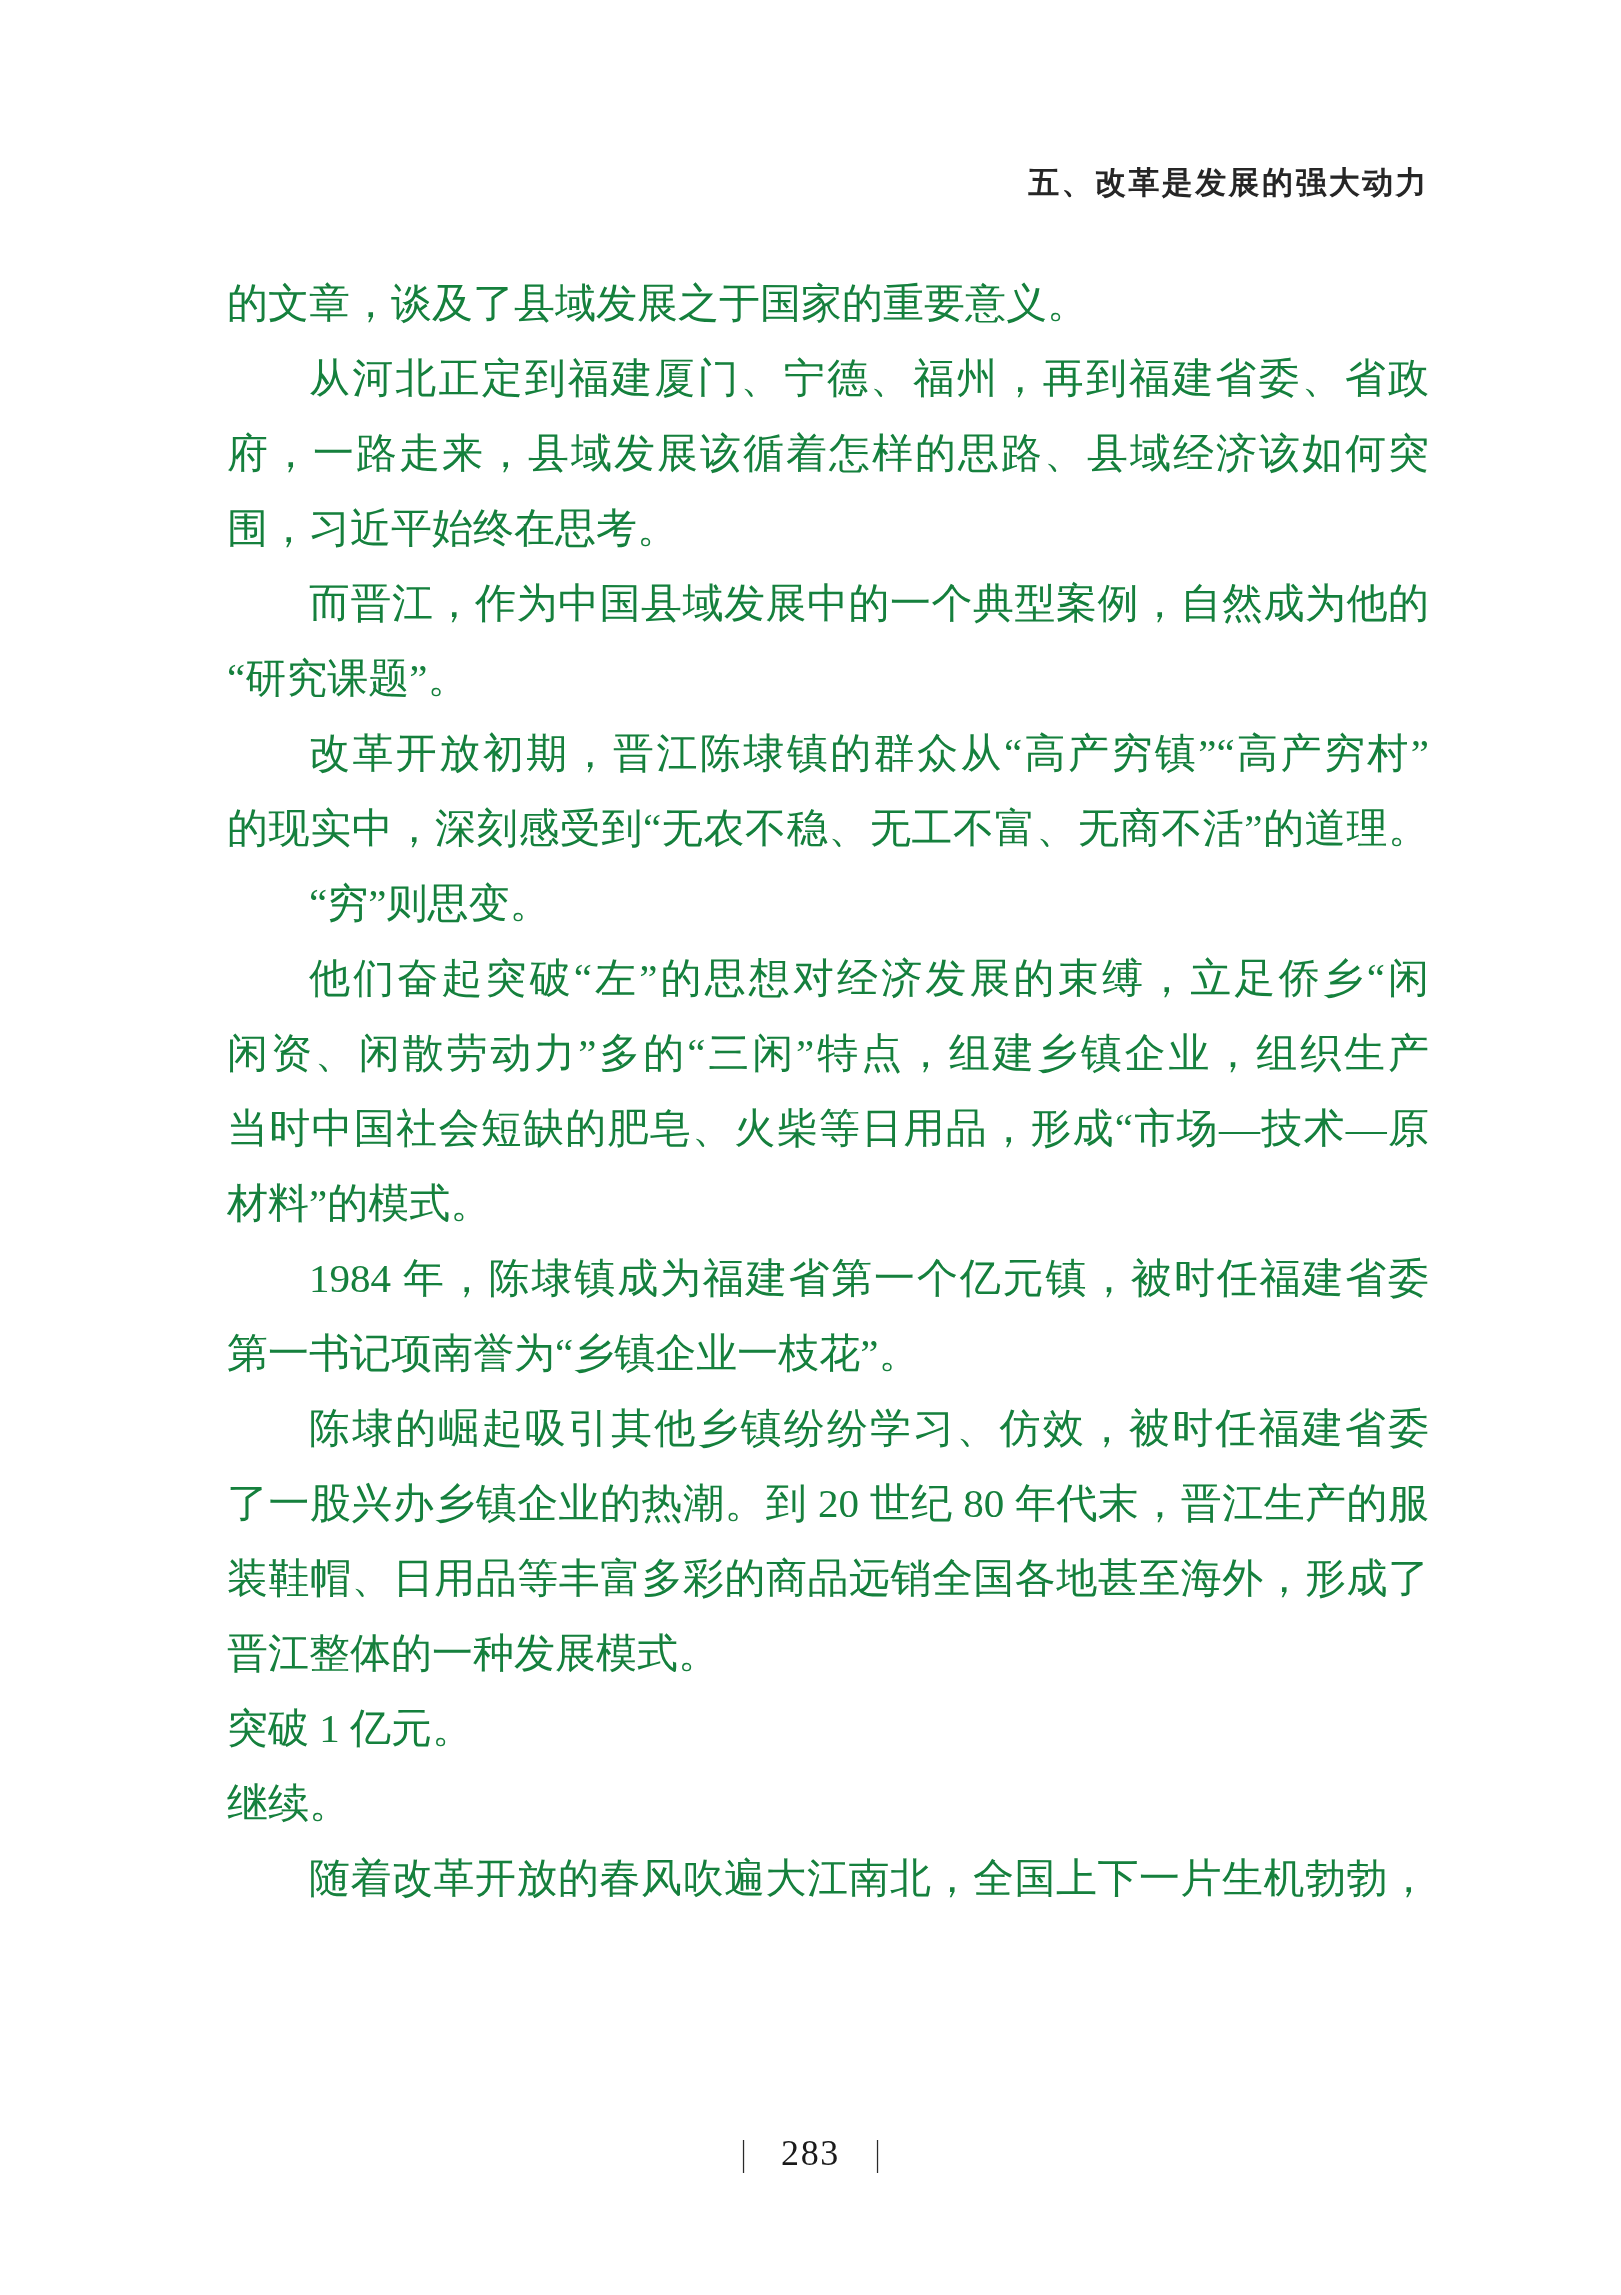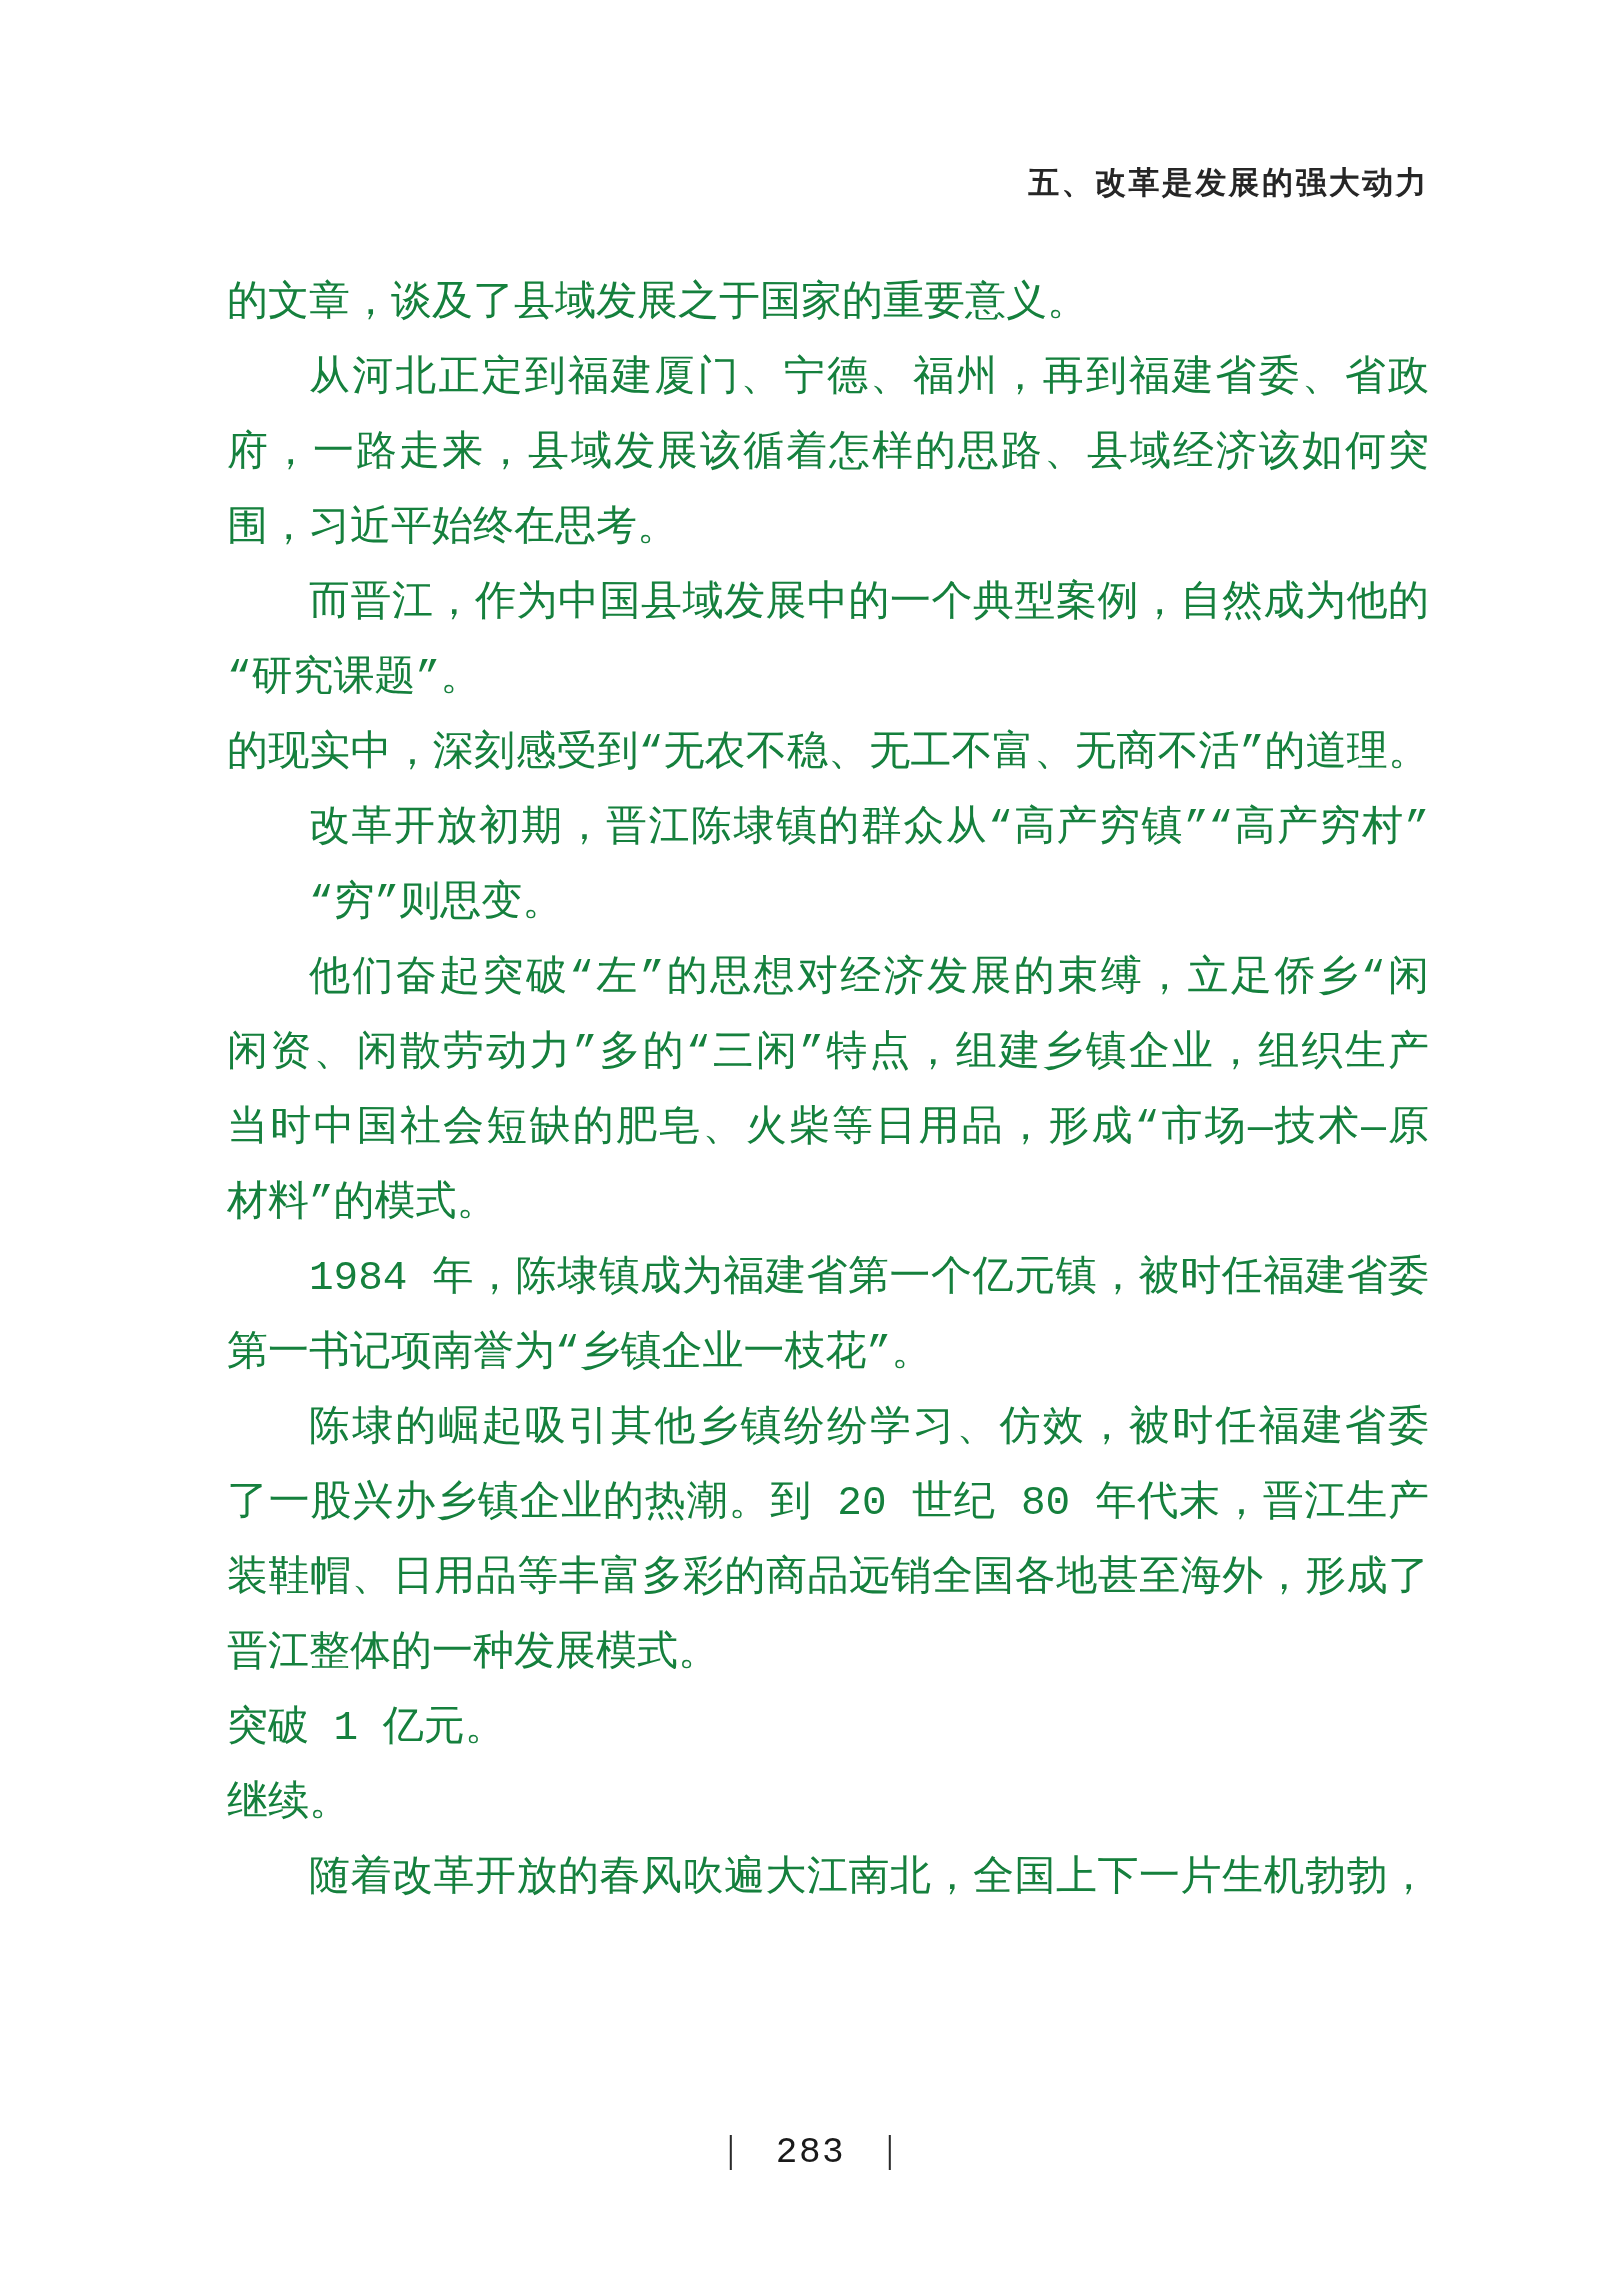--- a/index.html
+++ b/index.html
@@ -5,21 +5,21 @@
   html, body {
     margin: 0;
     padding: 0;
     background: #ffffff;
   }
   .page {
     position: relative;
     width: 1621px;
     height: 2295px;
     background: #ffffff;
-    font-family: Liberation Mono, monospace;
+    font-family: Liberation Serif, serif;
     color: #1a1a1a;
     overflow: hidden;
   }
   .page-header {
     position: absolute;
     top: 162px;
     right: 192px;
     font-size: 31px;
     font-weight: 700;
     letter-spacing: 2.4px;
@@ -75,22 +75,22 @@
 
   <div class="page-header">五、改革是发展的强大动力</div>
 
   <div class="body-text">
       <div class="line">的文章，谈及了县域发展之于国家的重要意义。</div>
       <div class="line indent stretch">从河北正定到福建厦门、宁德、福州，再到福建省委、省政</div>
       <div class="line stretch">府，一路走来，县域发展该循着怎样的思路、县域经济该如何突</div>
       <div class="line">围，习近平始终在思考。</div>
       <div class="line indent stretch">而晋江，作为中国县域发展中的一个典型案例，自然成为他的</div>
       <div class="line">“研究课题”。</div>
+      <div class="line indent stretch">改革开放初期，晋江陈埭镇的群众从“高产穷镇”“高产穷村”</div>
       <div class="line stretch">的现实中，深刻感受到“无农不稳、无工不富、无商不活”的道理。</div>
-      <div class="line indent stretch">改革开放初期，晋江陈埭镇的群众从“高产穷镇”“高产穷村”</div>
       <div class="line indent">“穷”则思变。</div>
       <div class="line indent stretch">他们奋起突破“左”的思想对经济发展的束缚，立足侨乡“闲房、</div>
       <div class="line stretch">闲资、闲散劳动力”多的“三闲”特点，组建乡镇企业，组织生产</div>
       <div class="line stretch">当时中国社会短缺的肥皂、火柴等日用品，形成“市场—技术—原</div>
       <div class="line">材料”的模式。</div>
       <div class="line indent stretch">1984 年，陈埭镇成为福建省第一个亿元镇，被时任福建省委</div>
       <div class="line">第一书记项南誉为“乡镇企业一枝花”。</div>
       <div class="line indent stretch">陈埭的崛起吸引其他乡镇纷纷学习、仿效，被时任福建省委</div>
       <div class="line stretch">了一股兴办乡镇企业的热潮。到 20 世纪 80 年代末，晋江生产的服</div>
       <div class="line stretch">装鞋帽、日用品等丰富多彩的商品远销全国各地甚至海外，形成了</div>

